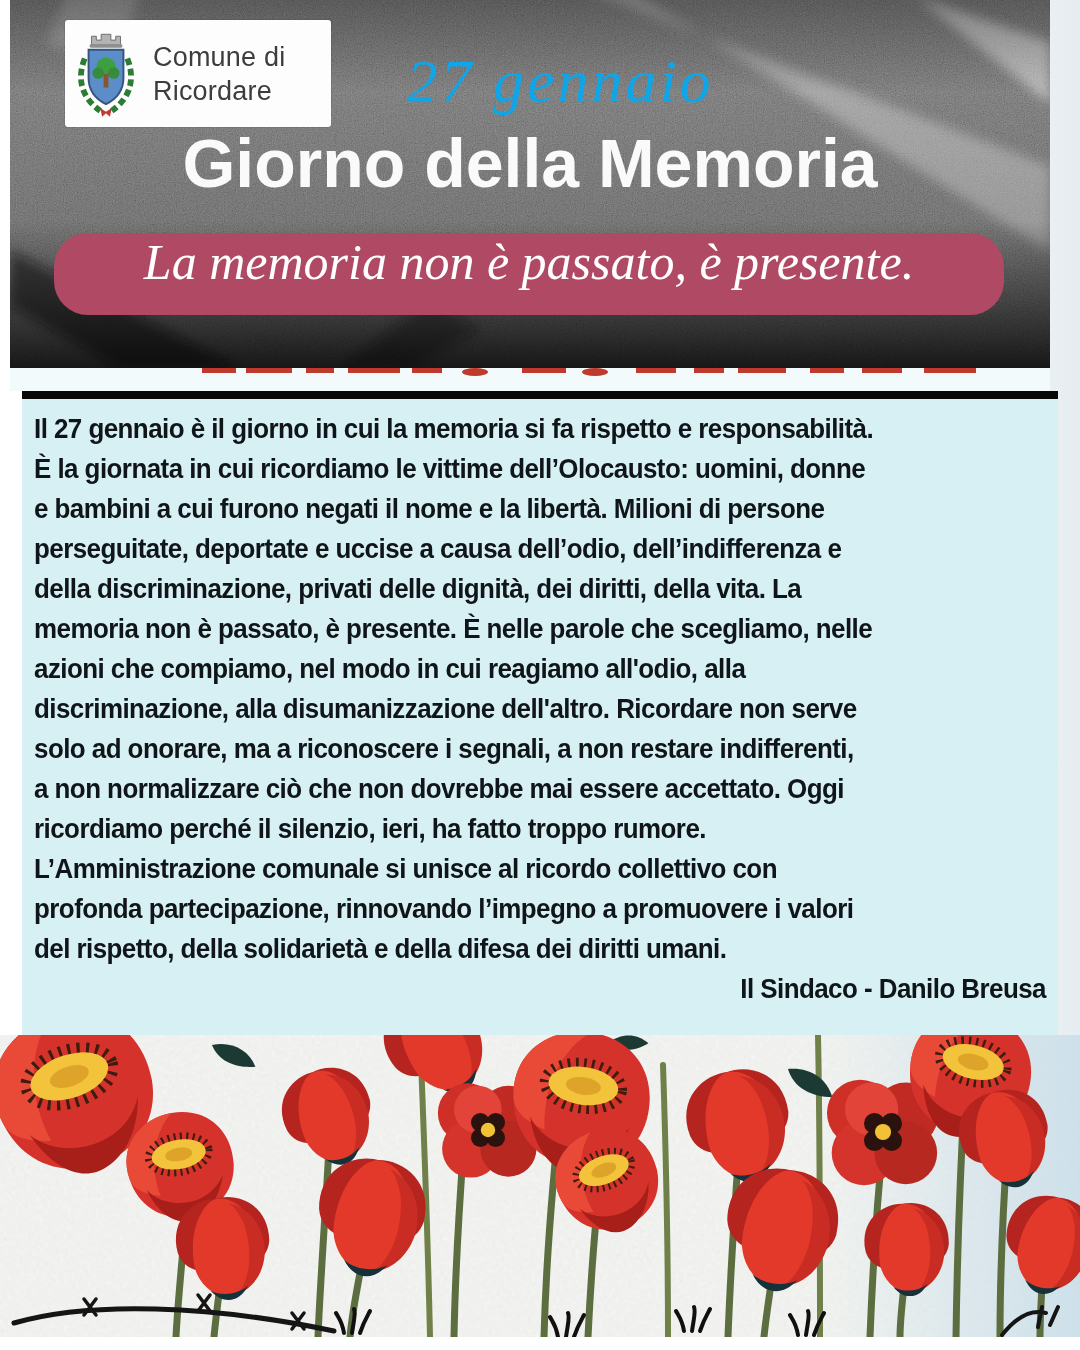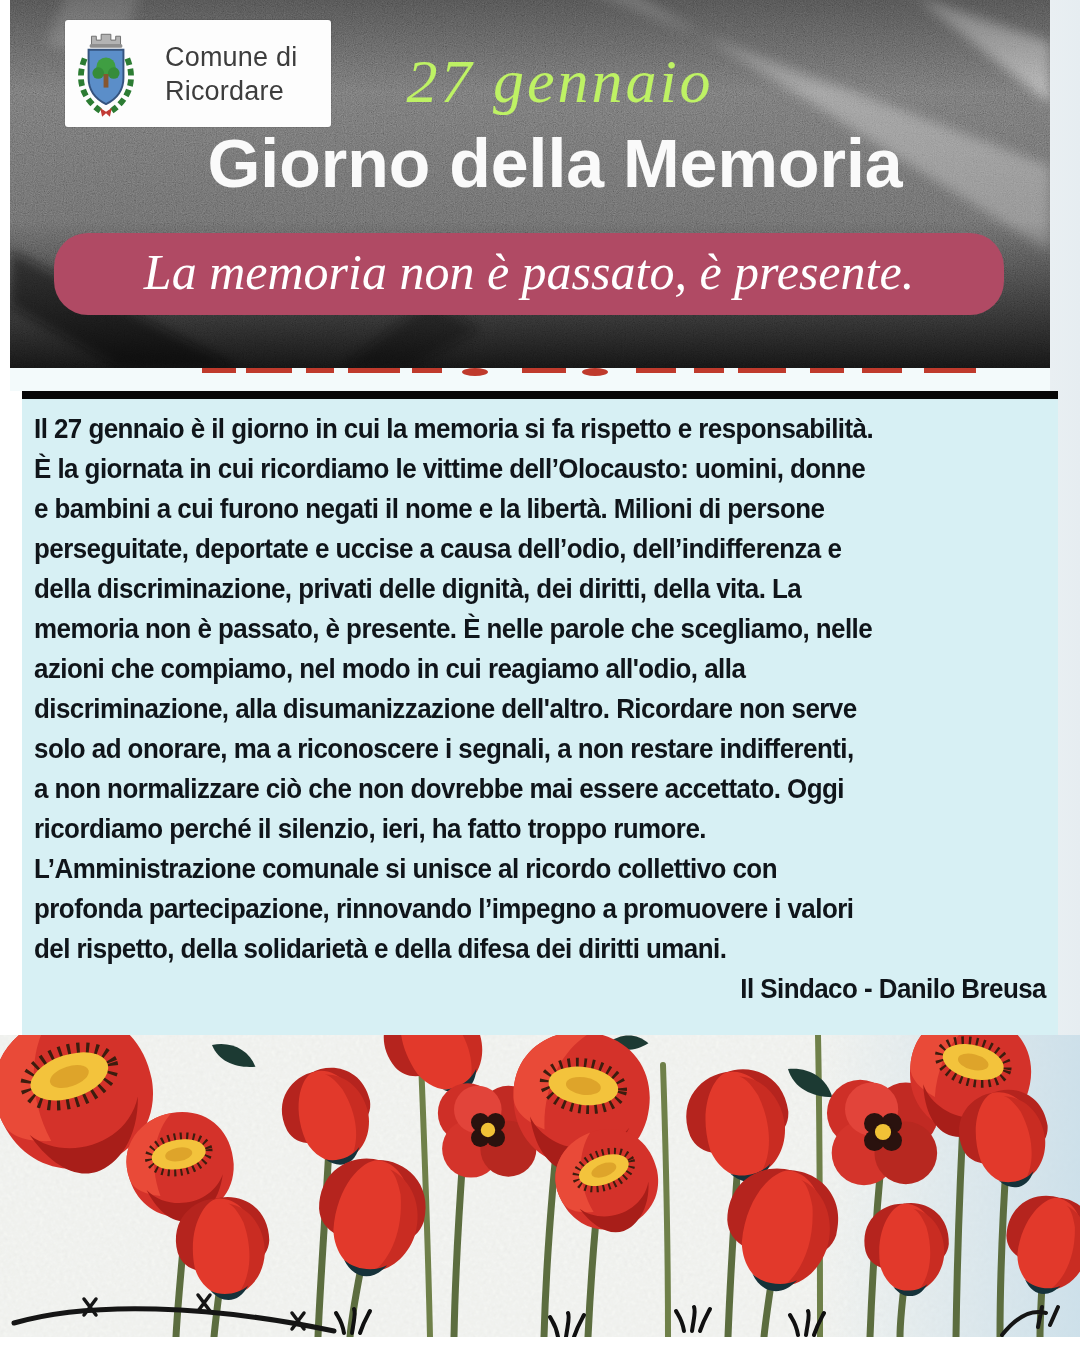--- a/index.html
+++ b/index.html
@@ -6,38 +6,38 @@
   .page{
     position:relative;width:1080px;height:1350px;overflow:hidden;
     background:linear-gradient(90deg,#ffffff 0px,#ffffff 1048px,#e9eff2 1050px,#e6edf1 1080px);
     font-family:"Liberation Sans",sans-serif;
   }
   
   .photo{position:absolute;left:10px;top:0;width:1040px;height:368px;overflow:hidden;background:#3f3f3f;}
   .photo svg.photo-bg{position:absolute;left:0;top:0;width:100%;height:100%;display:block;}
   .logo-card{
     position:absolute;left:55px;top:20px;width:266px;height:107px;background:#fdfdfd;
-    border-radius:3px;display:flex;align-items:center;gap:28px;padding:6px 10px;box-sizing:border-box;
+    border-radius:3px;display:flex;align-items:center;gap:16px;padding:6px 10px;box-sizing:border-box;
     box-shadow:0 0 0 1px rgba(0,0,0,0.08);
   }
   .crest{width:62px;height:86px;flex:0 0 auto;}
   .logo-text{font-size:27px;line-height:34px;color:#3d3d3d;letter-spacing:0.2px;}
   .date-line{
     position:absolute;left:0;top:46px;width:100%;text-align:center;
     font-family:"Liberation Serif",serif;font-style:italic;font-size:62px;letter-spacing:3px;
-    color:#bef264;text-indent:60px;
+    color:#0ea5e9;text-indent:60px;
   }
   .big-title{
     position:absolute;left:0;top:124px;width:100%;text-align:center;
-    font-size:68px;font-weight:700;color:#fafafa;letter-spacing:0px;padding-left:25px;
+    font-size:68px;font-weight:700;color:#fafafa;letter-spacing:0px;
   }
   .quote-banner{
     position:absolute;left:44px;top:233px;width:950px;height:82px;border-radius:34px;
     background:var(--banner_bg,#b04a64);
-    display:flex;align-items:center;justify-content:center;
+    display:flex;align-items:flex-start;justify-content:center;
     font-family:"Liberation Serif",serif;font-style:italic;font-size:50px;color:#ffffff;
     padding-bottom:4px;box-sizing:border-box;
   }
   
   .gap-strip{position:absolute;left:10px;top:368px;width:1040px;height:23px;background:#f3fafb;}
   .gap-strip i{position:absolute;top:0;height:5px;background:var(--frag_red,#bf3a2c);display:block;}
   .gap-strip i.dot{height:8px;border-radius:50%;}
   
   .divider{position:absolute;left:22px;top:391px;width:1036px;height:8px;background:var(--divider,#070707);}
   

